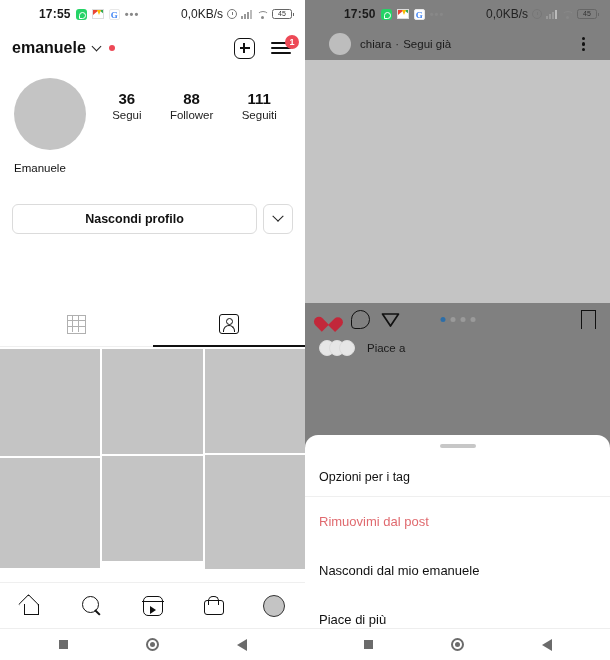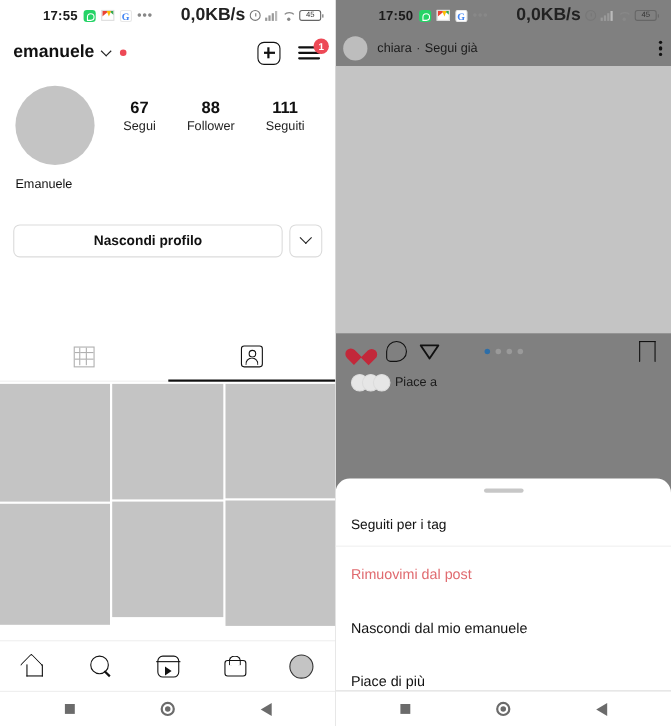--- a/index.html
+++ b/index.html
@@ -24,21 +24,21 @@
   .ic-wa::after { content: ""; position: absolute; left: 3px; top: 3px; width: 5px; height: 5px;
     border: 1.2px solid #fff; border-radius: 50% 50% 50% 0; }
   .ic-gm { width: 12px; height: 10px; background: #fff; border: .8px solid #ddd; position: relative; overflow: hidden; }
   .ic-gm::before { content: ""; position: absolute; left: 0; top: 0; width: 0; height: 0;
     border-left: 6px solid #ea4335; border-right: 6px solid #34a853; border-bottom: 5px solid transparent; }
   .ic-gm::after { content: ""; position: absolute; left: 4px; top: 0px; width: 0; height: 0;
     border-left: 2px solid transparent; border-right: 2px solid transparent; border-top: 5px solid #fbbc04; }
   .ic-g { width: 11px; height: 11px; border-radius: 2px; background: #fff; border: .8px solid #e8e8e8;
     font-size: 9px; line-height: 10px; text-align: center; color: #4285f4; font-weight: bold; font-family: "Liberation Serif", serif; }
   .sb-dots { color: #888; font-size: 11px; letter-spacing: 1px; }
-  .sb-speed { font-size: 16px; color: #222; font-weight: bold; }
+  .sb-speed { font-size: 12px; color: #222; font-weight: normal; }
   .ic-alarm { width: 10px; height: 10px; border: 1.2px solid #777; border-radius: 50%; position: relative; }
   .ic-alarm::after { content: ""; position: absolute; left: 3.5px; top: 1.5px; width: 1px; height: 3.5px; background: #777; }
   .ic-signal { display: flex; align-items: flex-end; gap: 1px; height: 9px; }
   .ic-signal i { width: 2px; background: #999; display: block; }
   .ic-signal i:nth-child(1) { height: 3px; } .ic-signal i:nth-child(2) { height: 5px; }
   .ic-signal i:nth-child(3) { height: 7px; } .ic-signal i:nth-child(4) { height: 9px; background:#bbb; }
   .ic-wifi { width: 12px; height: 9px; position: relative; }
   .ic-wifi::before { content: ""; position: absolute; left: 0; top: 1px; width: 12px; height: 12px;
     border: 1.6px solid #888; border-radius: 50%; clip-path: polygon(0 0, 100% 0, 50% 45%); }
   .ic-wifi::after { content: ""; position: absolute; left: 4.5px; top: 6px; width: 3px; height: 3px; background: #888; border-radius: 50%; }
@@ -138,21 +138,21 @@
   
   .dimmed { position: absolute; inset: 0; background: #808080; }
   .r-content { position: absolute; inset: 0; }
   .r-appbar { height: 40px; display: flex; align-items: center; padding: 0 14px; }
   .ic-back { width: 22px; height: 14px; position: relative; }
   .ic-back::before { content: ""; position: absolute; left: 0; top: 6px; width: 20px; height: 1.8px; background: #111; }
   .ic-back::after { content: ""; position: absolute; left: 0.5px; top: 2.5px; width: 9px; height: 9px;
     border-left: 1.8px solid #111; border-bottom: 1.8px solid #111; transform: rotate(45deg); }
   .r-title { font-size: 16px; font-weight: bold; color: #111; margin-left: 24px; }
   .r-edit { margin-left: auto; font-size: 13.5px; color: #2b5f8f; }
-  .r-posthead { height: 32px; display: flex; align-items: center; padding: 0 7px; }
+  .r-posthead { height: 32px; display: flex; align-items: center; padding: 0 24px; }
   .avatar-sm { width: 22px; height: 22px; border-radius: 50%; background: #bdbdbd; flex: none; }
   .r-usr { font-size: 11.5px; color: #1a1a1a; margin-left: 9px; }
   .r-sep { font-size: 11.5px; color: #2a2a2a; margin: 0 4px; }
   .r-follow { font-size: 11.5px; color: #1a1a1a; }
   .ic-kebab { margin-left: auto; width: 4px; height: 16px; position: relative; }
   .ic-kebab i { position: absolute; left: 0; width: 3.2px; height: 3.2px; border-radius: 50%; background: #111; }
   .ic-kebab i:nth-child(1) { top: 1px; } .ic-kebab i:nth-child(2) { top: 6.4px; } .ic-kebab i:nth-child(3) { top: 11.8px; }
   .r-photo { height: 243px; background: #c4c4c4; }
   .r-actions { height: 32px; display: flex; align-items: center; padding: 0 14px; position: relative; }
   .ic-heart { width: 19px; height: 18px; position: relative; }
@@ -167,21 +167,21 @@
   .dot { width: 5px; height: 5px; border-radius: 50%; background: #9a9a9a; }
   .dot.active { background: #2d6ea8; }
   .ic-bookmark { margin-left: auto; width: 15px; height: 19px; position: relative; }
   .ic-bookmark::before { content: ""; position: absolute; inset: 0; border: 1.8px solid #111; border-bottom: 0; }
   .ic-bookmark::after { content: ""; position: absolute; bottom: -2px; left: -1px; right: -1px; height: 9px;
     background: #808080; clip-path: polygon(0 100%, 50% 30%, 100% 100%); }
   .r-likes { height: 26px; display: flex; align-items: center; padding: 0 14px; }
   .like-stack { display: flex; }
   .like-av { width: 16px; height: 16px; border-radius: 50%; background: #e6e6e6; border: 1px solid #dcdcdc; }
   .like-av + .like-av { margin-left: -6px; }
-  .r-likes-txt { font-size: 11.5px; color: #1a1a1a; margin-left: 4px; }
+  .r-likes-txt { font-size: 11.5px; color: #1a1a1a; margin-left: 12px; }
 
   
   .sheet { position: absolute; left: 0; right: 0; bottom: 32px; top: 435px; background: #fff;
     border-radius: 13px 13px 0 0; }
   .sheet-handle { width: 36px; height: 4px; border-radius: 2px; background: #c7c7c7; margin: 9px auto 0; }
   .sheet-title { font-size: 12.5px; color: #111; padding: 22px 14px 12px; border-bottom: 1px solid #efefef; }
   .sheet-item { font-size: 13px; color: #111; padding: 17px 14px; }
   .sheet-item.danger { color: #e06a6f; }
 </style>
 </head>
@@ -225,21 +225,21 @@
             <i></i>
           <span class="badge">1</span>
         </span>
       </div>
     </div>
 
     <div class="prof-body">
       <div class="avatar-lg"></div>
       <div class="stats">
         <div class="stat">
-          <div class="stat-num">67</div>
+          <div class="stat-num">36</div>
           <div class="stat-lbl">Segui</div>
         </div>
         <div class="stat">
           <div class="stat-num">88</div>
           <div class="stat-lbl">Follower</div>
         </div>
         <div class="stat">
           <div class="stat-num">111</div>
           <div class="stat-lbl">Seguiti</div>
         </div>
@@ -366,21 +366,21 @@
         <span class="like-stack">
           <span class="like-av"></span>
           <span class="like-av"></span>
           <span class="like-av"></span>
         </span>
         <span class="r-likes-txt">Piace a</span>
       </div>
 
       <div class="sheet">
         <div class="sheet-handle"></div>
-        <div class="sheet-title">Seguiti per i tag</div>
+        <div class="sheet-title">Opzioni per i tag</div>
         <div class="sheet-item danger">Rimuovimi dal post</div>
         <div class="sheet-item">Nascondi dal mio emanuele</div>
         <div class="sheet-item">Piace di più</div>
       </div>
 
       <div class="androidnav">
         <span class="an-sq"></span>
         <span class="an-ci"></span>
         <span class="an-tri"></span>
       </div>

